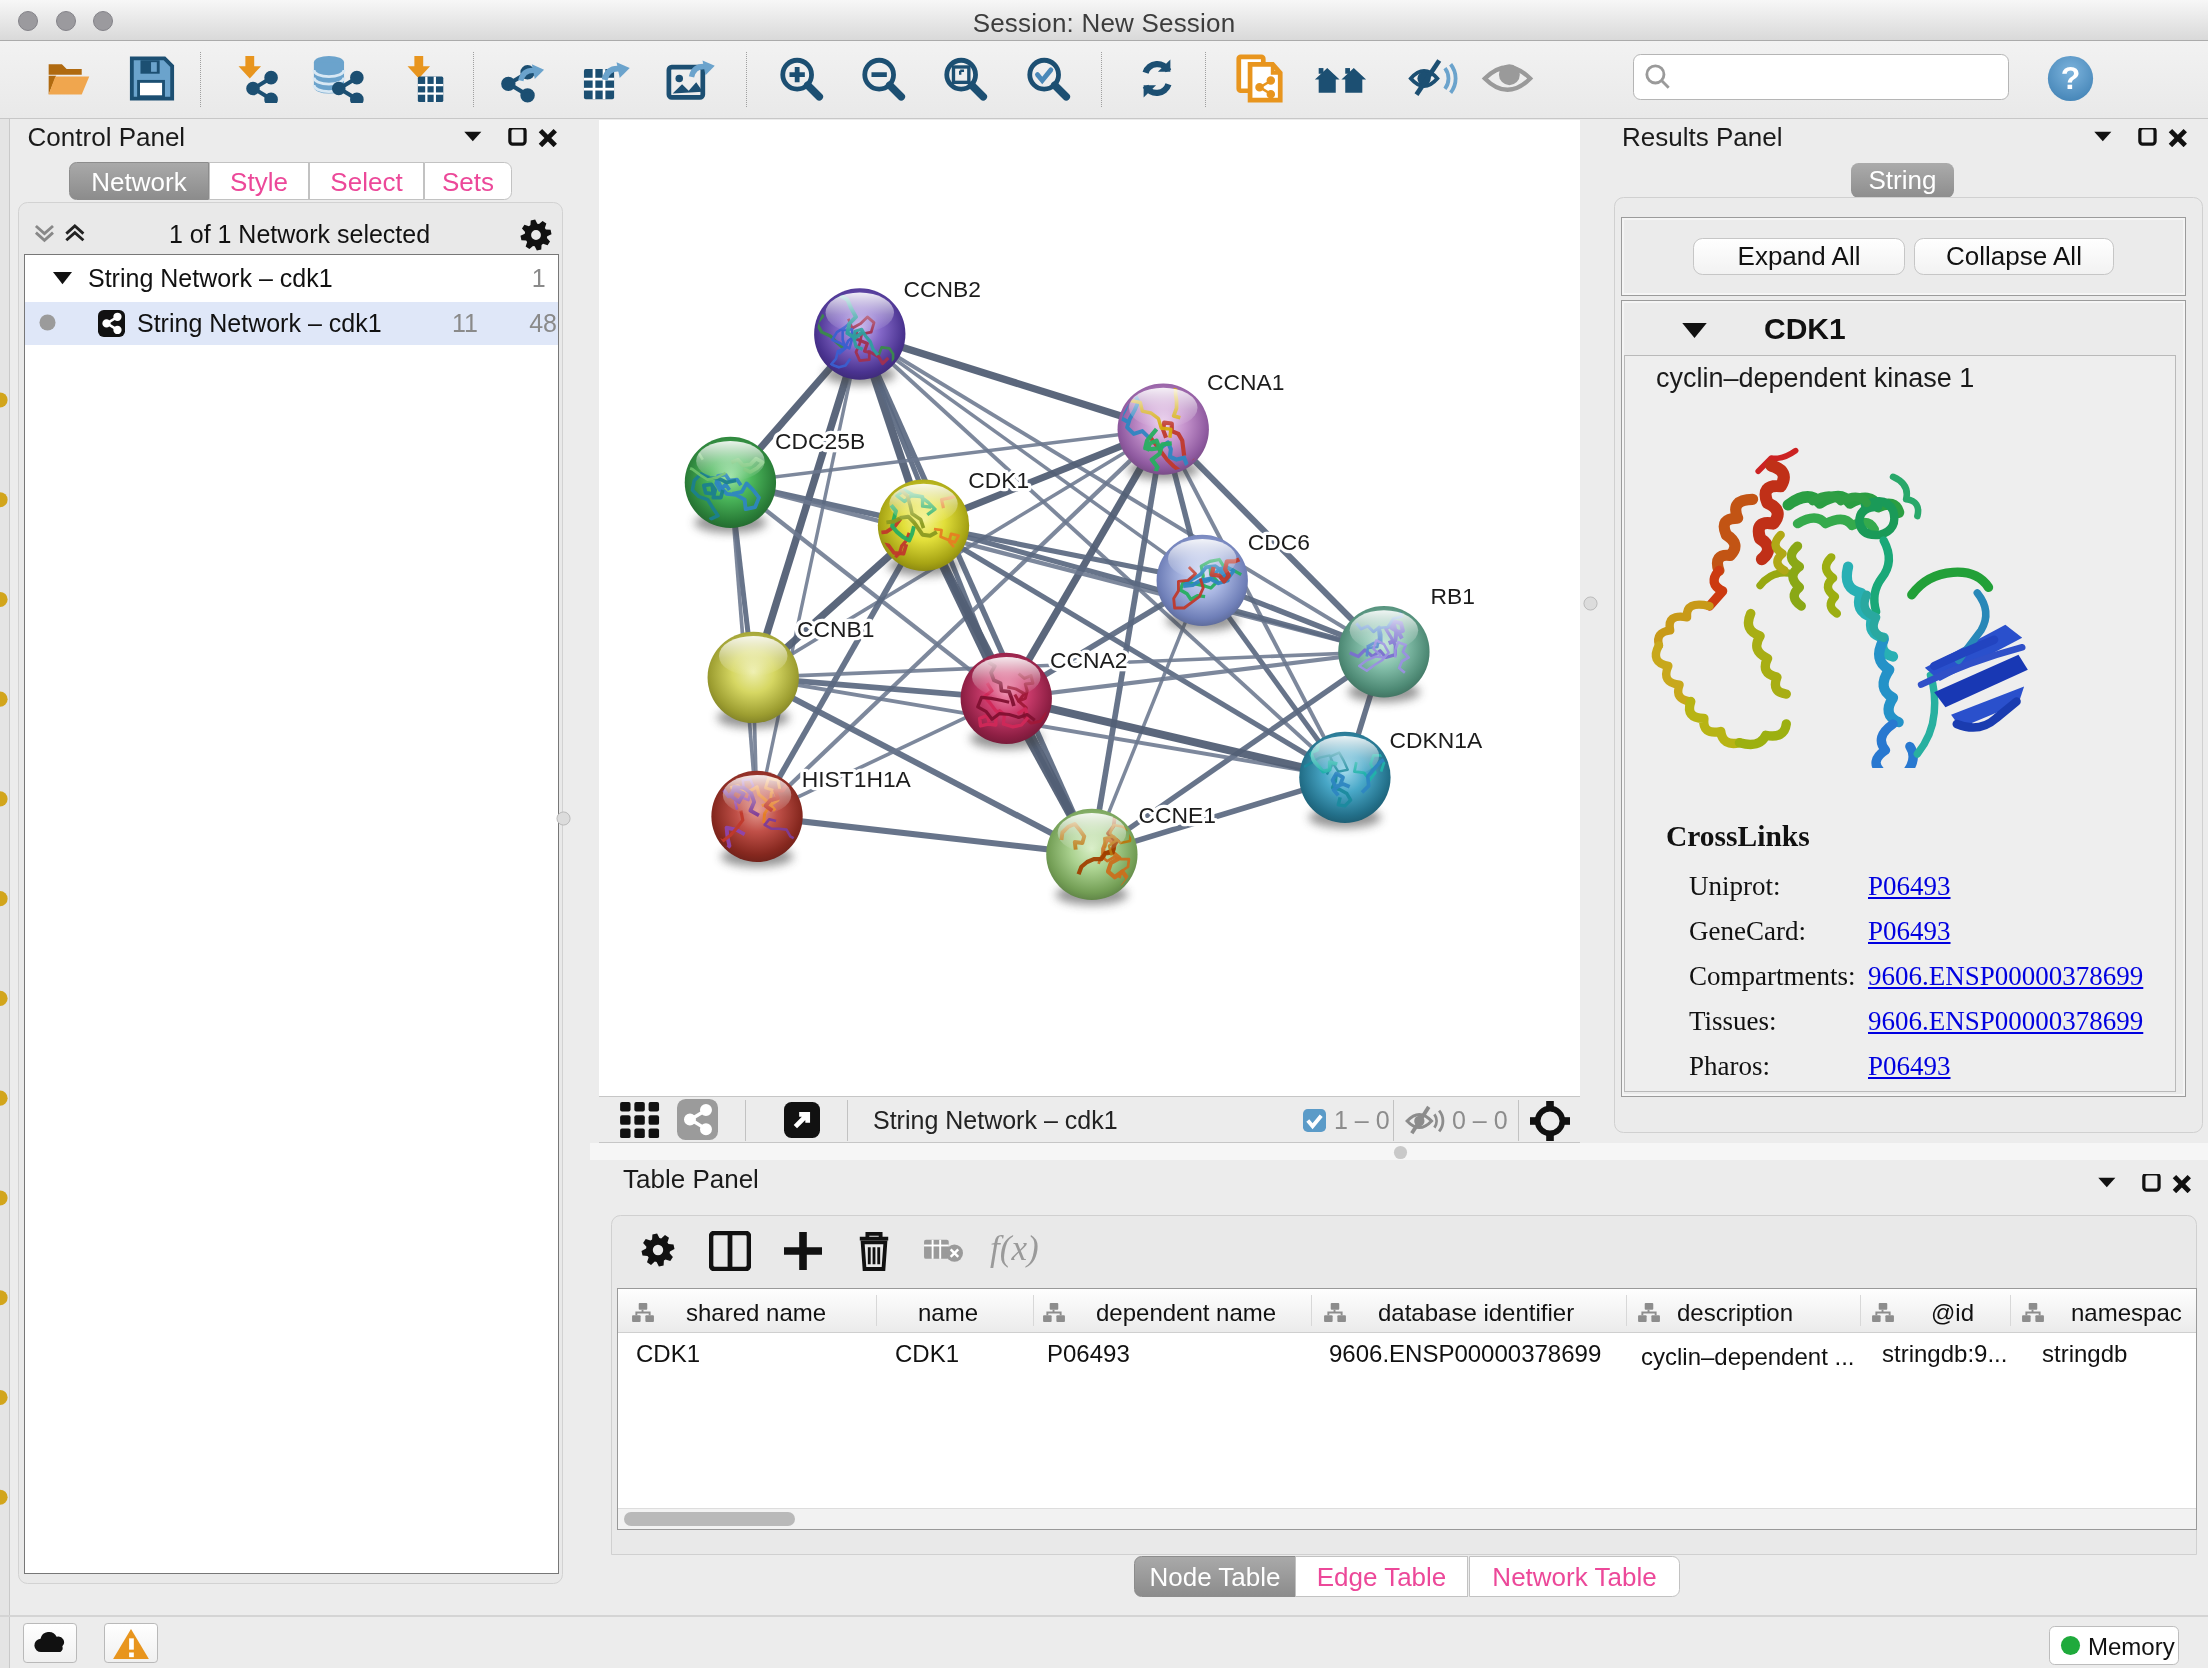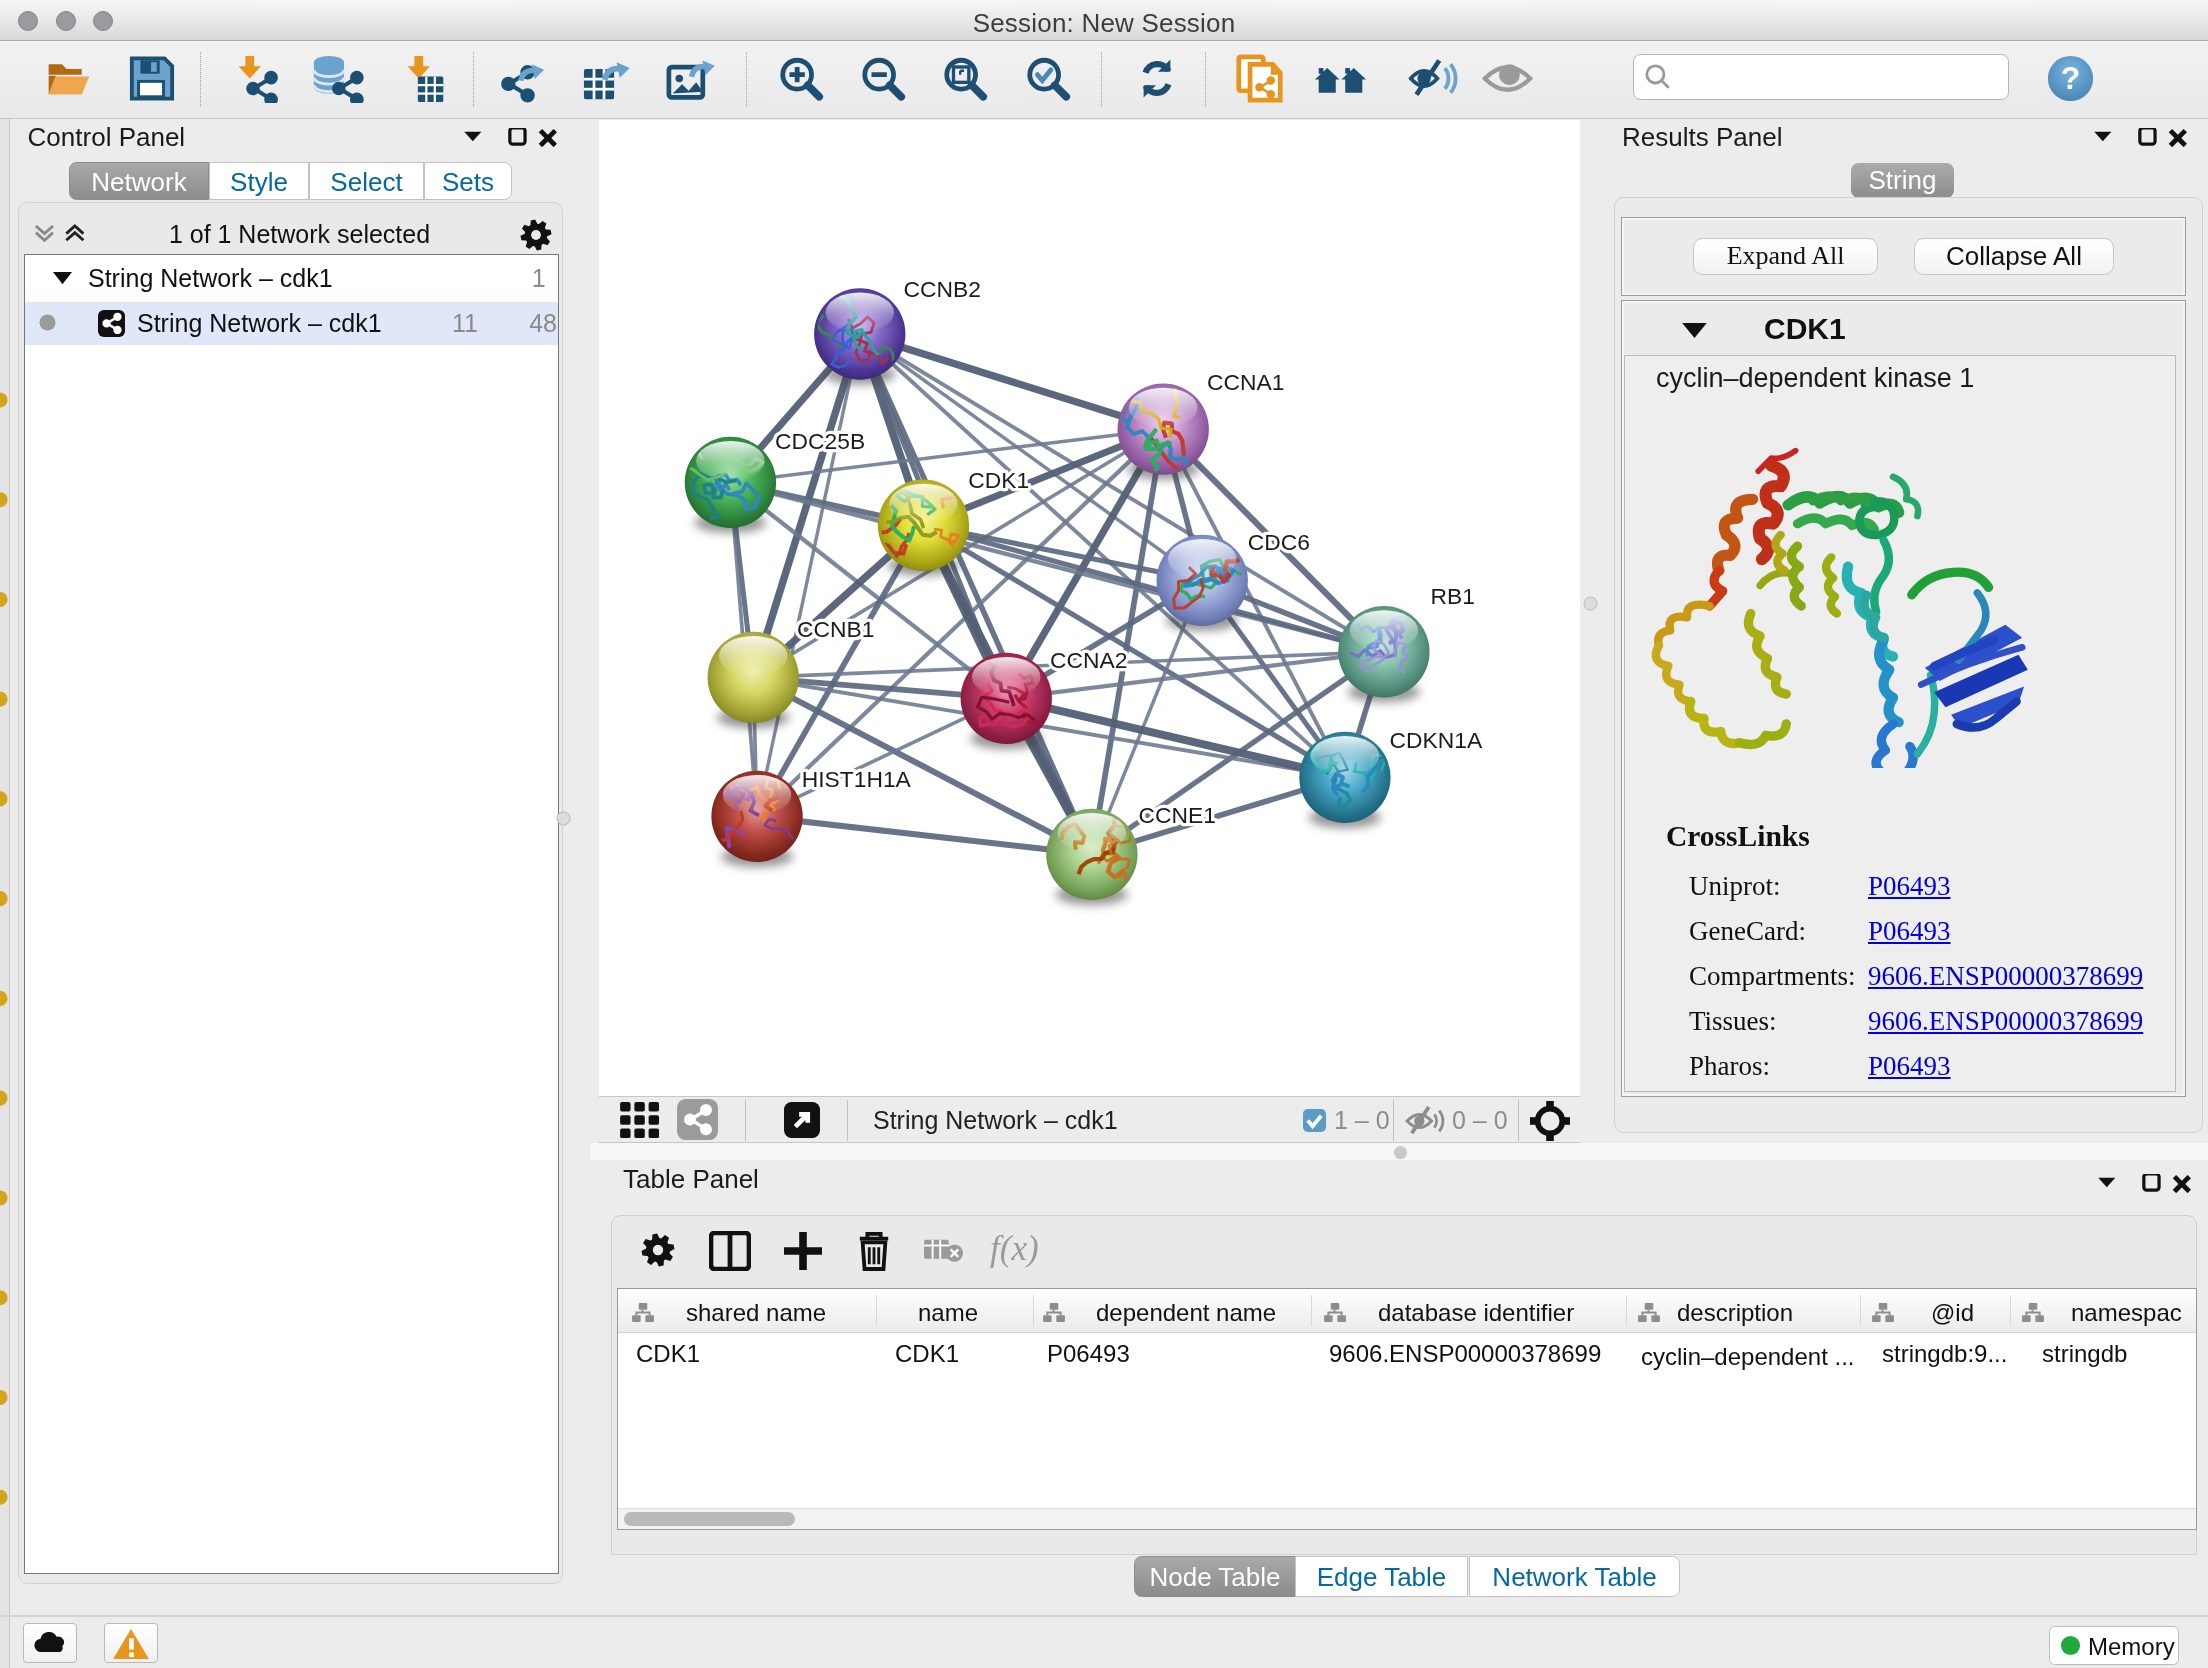--- a/index.html
+++ b/index.html
@@ -5,21 +5,21 @@
 body { font-family:"Liberation Sans",sans-serif; background:#ececec; position:relative; }
 .abs { position:absolute; }
 .titlebar { left:0; top:0; width:2208px; height:41px; background:linear-gradient(#f7f7f7,#d9d9d9); border-bottom:1px solid #ababab; }
 .tl { width:20px; height:20px; border-radius:50%; background:#9b9a9e; border:1px solid #848389; top:10.5px; }
 .title { width:100%; text-align:center; top:7.6px; font-size:26px; color:#3d3d3d; font-weight:500; letter-spacing:0.2px;}
 .toolbar { left:0; top:41px; width:2208px; height:78px; background:linear-gradient(#f2f2f2,#e9e9e9); border-bottom:1.9px solid #c7c7c7; }
 .toolbar .ic { position:absolute; top:50%; transform:translateY(-50%); }
 .vsep { position:absolute; top:11.4px; height:55px; border-left:1.9px dotted #9f9f9f; }
 .search { position:absolute; left:1633px; top:13.3px; width:376px; height:46px; background:#fff; border:1.9px solid #b5b5b5; border-radius:7.6px; }
 .panelhdr { font-size:26px; color:#1a1a1a; }
-.tab { position:absolute; height:38px; line-height:38px; text-align:center; font-size:26px; background:#fff; border:1px solid #c2c2c2; color:#0369a1; }
+.tab { position:absolute; height:38px; line-height:38px; text-align:center; font-size:26px; background:#fff; border:1px solid #c2c2c2; color:#ec4899; }
 .tabsel { background:linear-gradient(#a9a9a9,#8c8c8c); color:#fff; border-color:#8c8c8c; }
 .cpanel { left:18px; top:202px; width:545px; height:1382px; background:#e9e9e9; border:1.9px solid #d2d2d2; border-radius:9.5px; }
 .list { left:24px; top:254px; width:535px; height:1320px; background:#fff; border:1.9px solid #777; }
 .btn { position:absolute; background:linear-gradient(#ffffff,#f2f2f2); border:1.9px solid #c6c6c6; border-radius:9.5px; text-align:center; font-size:26px; color:#111; }
 .rp-box { position:absolute; border:1.9px solid #9b9b9b; box-shadow:0 0 0 1.9px #f5f5f5 inset; }
 .serif { font-family:"Liberation Serif",serif; }
 a.lnk { color:#0000e0; text-decoration:underline; }
 .thead { background:linear-gradient(#fefefe,#ebebeb); }
 .colsep { position:absolute; top:5.7px; bottom:5.7px; border-left:1.9px solid #d8d8d8; }
 </style></head><body>
@@ -610,21 +610,21 @@
 <svg class="abs" width="105" height="19" style="left:2094px;top:128px;" viewBox="0 0 110 20">
     <g>
       <path d="M0 4 l9 10 9 -10 z" fill="#111"></path>
       <rect x="48" y="0" width="16" height="17" rx="3" fill="none" stroke="#111" stroke-width="3.4"></rect>
       <path d="M82 1 l6 6 6 -6 3.6 3.6 -6 6 6 6 -3.6 3.6 -6 -6 -6 6 -3.6 -3.6 6 -6 -6 -6 z" fill="#111"></path>
     </g>
   </svg>
 <div class="abs" style="left:1851px;top:163px;width:103px;height:35px;background:linear-gradient(#ababab,#8d8d8d);border-radius:7.6px;color:#fff;text-align:center;line-height:35px;font-size:26px;">String</div>
 <div class="abs" style="left:1614px;top:197px;width:589px;height:936px;background:#ebebeb;border:1.9px solid #d0d0d0;border-radius:9.5px;"></div>
 <div class="abs rp-box" style="left:1621px;top:217px;width:565px;height:79px;background:#ebebeb;"></div>
-<div class="abs btn" style="left:1693px;top:238px;width:185px;height:37px;line-height:34px;font-family:Liberation Serif, serif;">Expand All</div>
+<div class="abs btn" style="left:1693px;top:238px;width:212px;height:37px;line-height:34px;">Expand All</div>
 <div class="abs btn" style="left:1914px;top:238px;width:200px;height:37px;line-height:34px;">Collapse All</div>
 <div class="abs rp-box" style="left:1621px;top:300px;width:565px;height:797px;background:#ebebeb;"></div>
 <svg class="abs" width="25" height="17" style="left:1682px;top:323px;" viewBox="0 0 26 18">
     <path d="M0 0 h26 l-13 16 z" fill="#111"></path>
   </svg>
 <div class="abs" style="left:1764px;top:312px;font-size:30px;font-weight:bold;color:#111;">CDK1</div>
 <div class="abs" style="left:1624px;top:355px;width:552px;height:737px;background:#eeeeee;border:1px solid #b9b9b9;"></div>
 <div class="abs" style="left:1656px;top:363px;font-size:27px;color:#1a1a1a;">cyclin–dependent kinase 1</div>
 <svg class="abs" width="390" height="323" style="left:1647px;top:445px;" viewBox="0 0 415 345">
 <g fill="none" stroke-linecap="round" stroke-linejoin="round">

